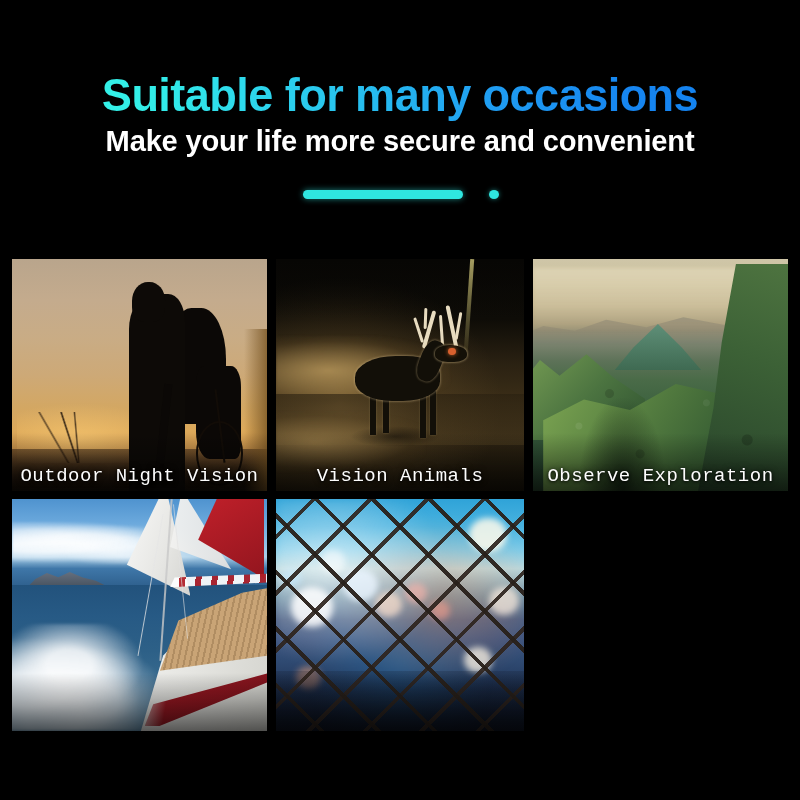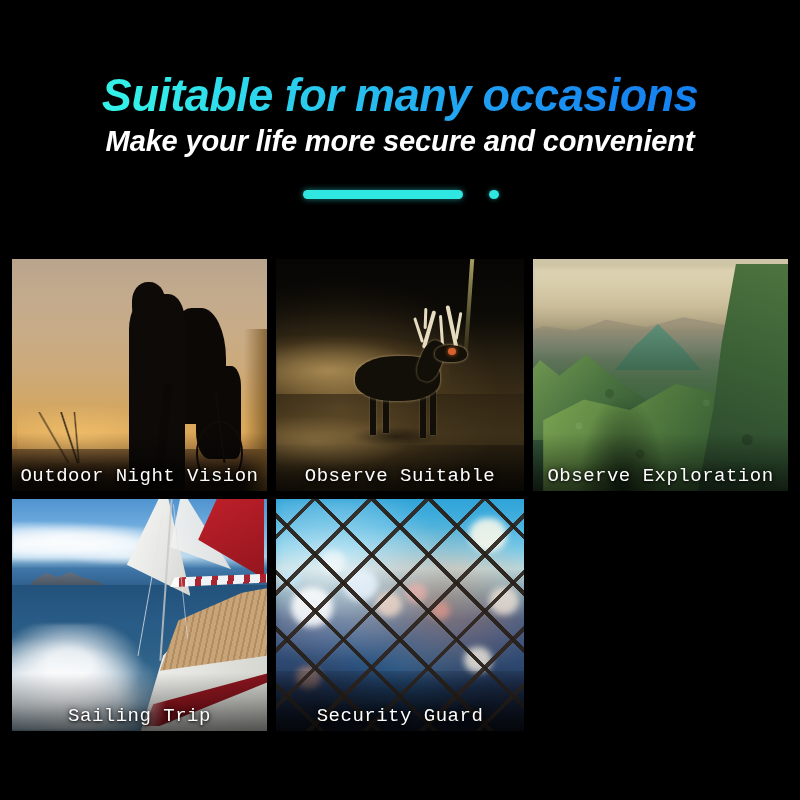--- a/index.html
+++ b/index.html
@@ -21,21 +21,20 @@
   }
 
   
   .header {
     position: absolute;
     left: 0;
     top: 0;
     width: 678px;
     height: 250px;
     background: #000000;
-    font-style: italic;
   }
   .title {
     position: absolute;
     left: 0;
     top: 67px;
     width: 800px;
     text-align: center;
     font-family: "Liberation Sans", sans-serif;
     font-size: 47px;
     font-weight: bold;
@@ -808,21 +807,21 @@
         <div class="deer-leg" style="left:38%;top:58%;height:18%;"></div>
         <div class="deer-leg" style="left:43%;top:58%;height:17%;"></div>
         <div class="deer-leg" style="left:58%;top:57%;height:20%;"></div>
         <div class="deer-leg" style="left:62%;top:57%;height:19%;"></div>
         <div class="deer-body"></div>
         <div class="deer-neck"></div>
         <div class="deer-head"></div>
         <div class="deer-eye"></div>
       </div>
       <div class="caption-scrim"></div>
-      <div class="caption">Observe Suitable</div>
+      <div class="caption">Vision Animals</div>
     </div>
 
     <div class="tile">
       <div class="tile-art art-jungle">
         <div class="jungle-haze"></div>
         <div class="jungle-far-ridge"></div>
         <div class="jungle-mid-peak"></div>
         <div class="jungle-left-hill"></div>
         <div class="jungle-main-ridge"></div>
         <div class="jungle-right-cliff"></div>
@@ -844,39 +843,37 @@
         <div class="sail-redstripe"></div>
         <div class="sail-main"></div>
         <div class="sail-jib"></div>
         <div class="sail-redsail"></div>
         <div class="sail-rail"></div>
         <div class="sail-mast"></div>
         <div class="sail-rig1"></div>
         <div class="sail-rig2"></div>
       </div>
       <div class="caption-scrim"></div>
-      <div class="caption">Sailing Trip</div>
     </div>
 
     <div class="tile">
       <div class="tile-art art-fence">
         <div class="fence-haze"></div>
         <div class="bokeh" style="left:6%;top:38%;width:17%;height:17%;background:rgba(255,255,255,0.85);"></div>
         <div class="bokeh" style="left:27%;top:30%;width:14%;height:14%;background:rgba(235,245,255,0.8);"></div>
         <div class="bokeh" style="left:40%;top:40%;width:11%;height:11%;background:rgba(255,225,205,0.7);"></div>
         <div class="bokeh" style="left:78%;top:8%;width:15%;height:15%;background:rgba(255,250,235,0.85);"></div>
         <div class="bokeh" style="left:86%;top:38%;width:12%;height:12%;background:rgba(255,240,225,0.7);"></div>
         <div class="bokeh" style="left:76%;top:64%;width:11%;height:11%;background:rgba(255,245,230,0.75);"></div>
         <div class="bokeh" style="left:2%;top:30%;width:8%;height:8%;background:rgba(200,235,255,0.65);"></div>
         <div class="bokeh" style="left:52%;top:36%;width:9%;height:9%;background:rgba(255,180,170,0.6);"></div>
         <div class="bokeh" style="left:18%;top:22%;width:10%;height:10%;background:rgba(255,255,255,0.55);"></div>
         <div class="bokeh" style="left:62%;top:44%;width:8%;height:8%;background:rgba(255,160,140,0.55);"></div>
         <div class="bokeh" style="left:8%;top:72%;width:10%;height:10%;background:rgba(255,170,120,0.45);"></div>
         <div class="fence-bottom"></div>
         <div class="fence-mesh"></div>
       </div>
       <div class="caption-scrim"></div>
-      <div class="caption">Security Guard</div>
     </div>
 
 
   </div>
 </div>
 
 </body></html>

